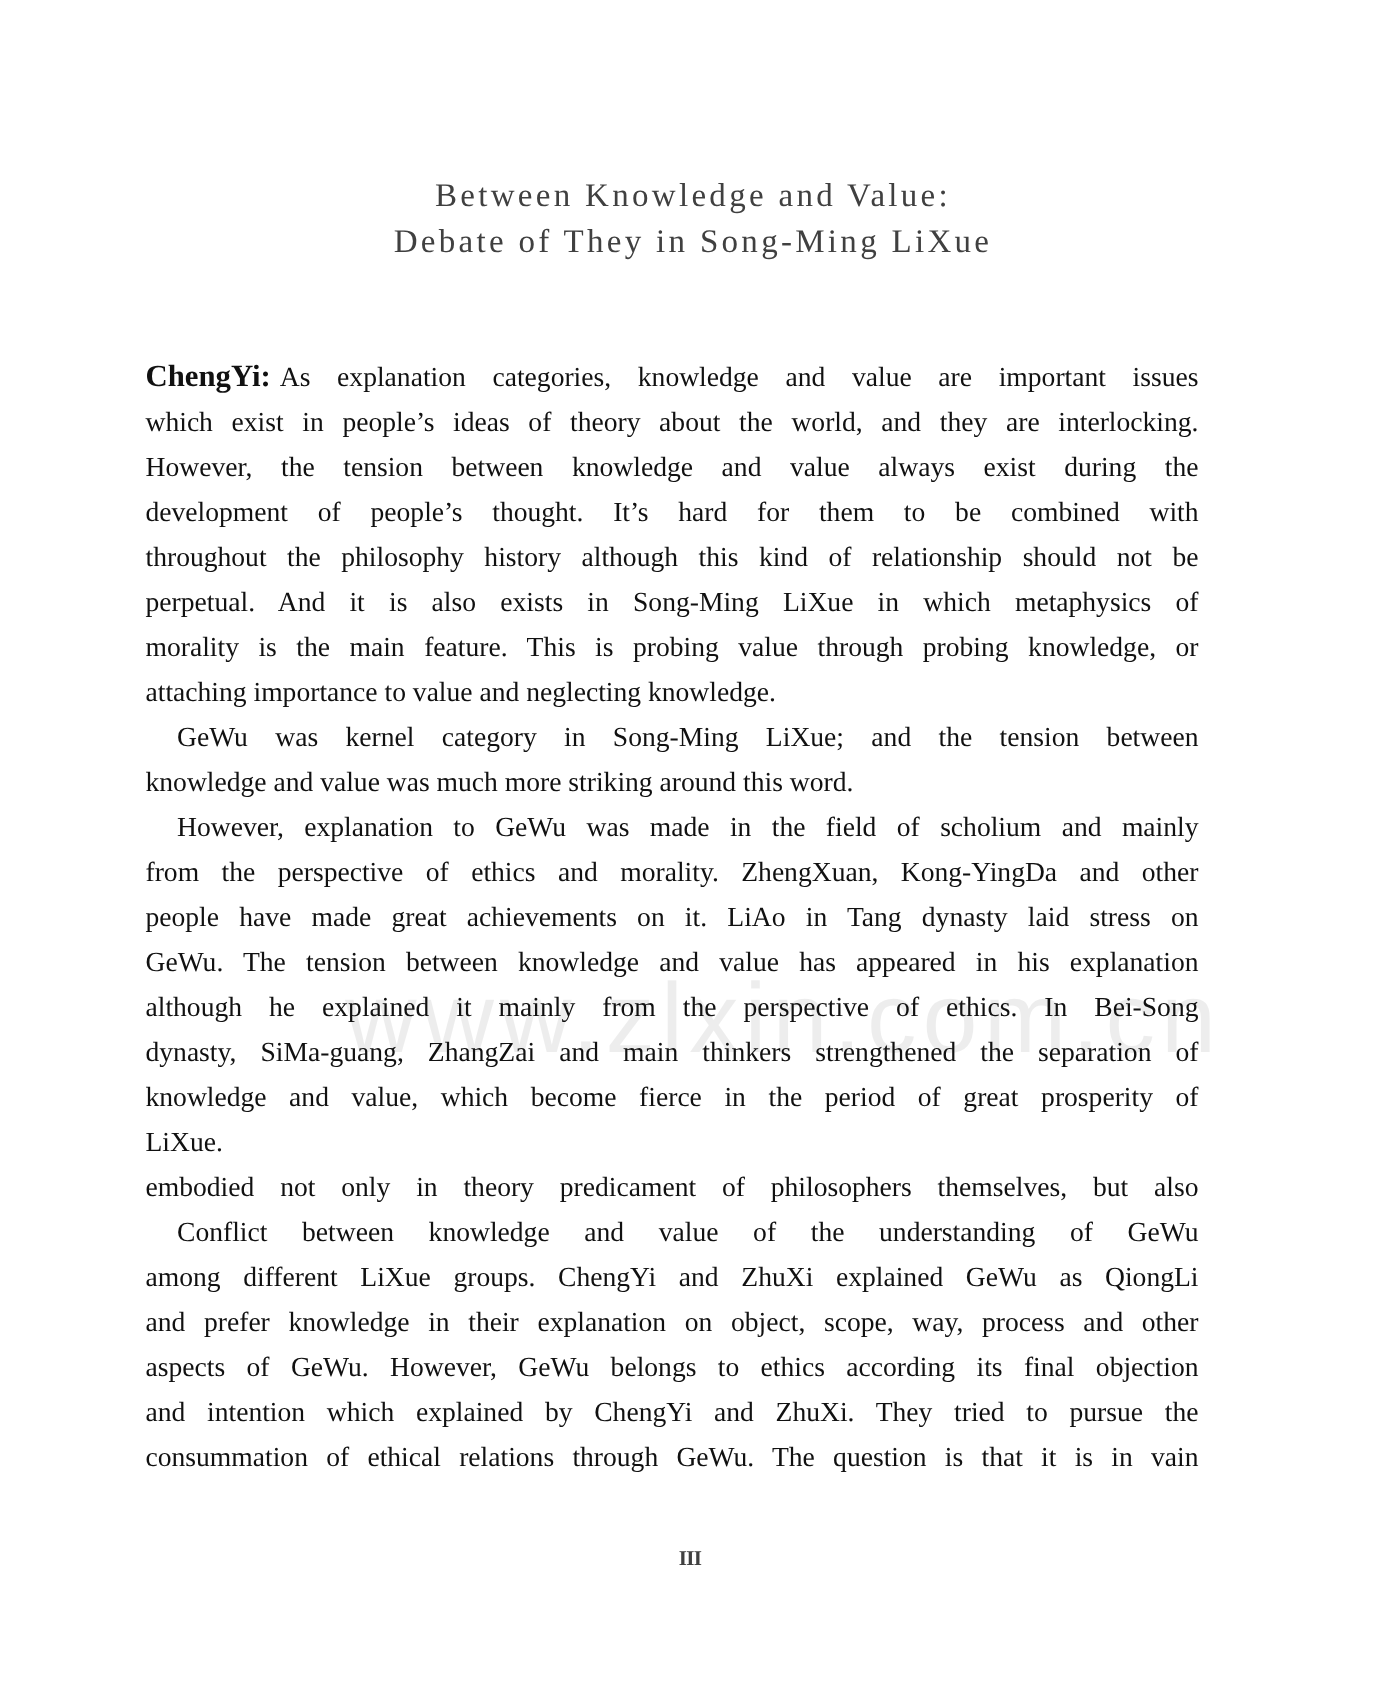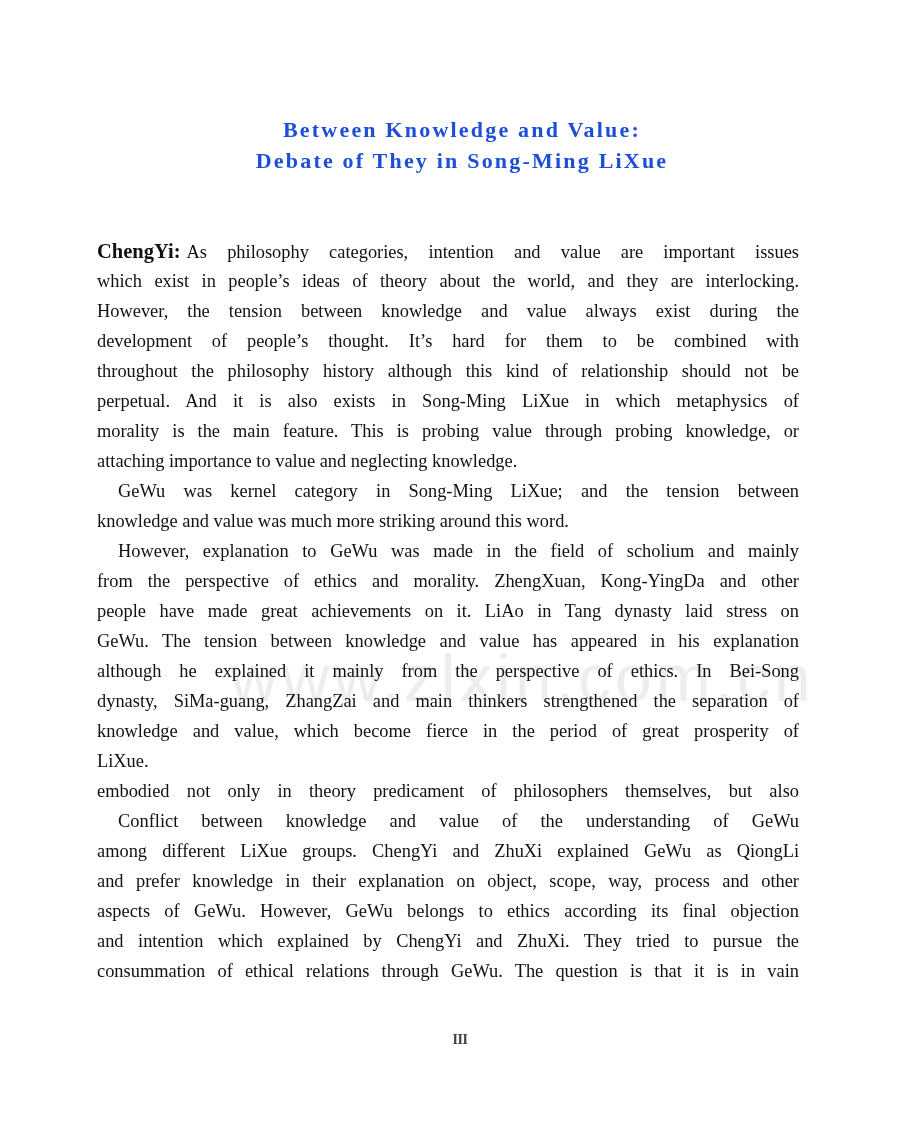--- a/index.html
+++ b/index.html
@@ -23,25 +23,25 @@
     }
     .title-block {
       position: absolute;
       top: 114px;
       left: 0;
       width: 920px;
       text-align: center;
     }
     .title-line {
       font-family: "Liberation Serif", "DejaVu Serif", serif;
-      font-weight: bold;
+      font-weight: normal;
       font-size: 22px;
       letter-spacing: 2.2px;
       line-height: 31px;
-      color: #1d4ed8;
+      color: #404040;
       margin-left: 4px;
     }
     .body-block {
       position: absolute;
       top: 236px;
       left: 97px;
       width: 702px;
     }
     .line {
       display: block;
@@ -98,21 +98,21 @@
   <div class="watermark">www.zlxin.com.cn</div>
 
   <div class="title-block">
     <div class="title-line">Between Knowledge and Value:</div>
     <div class="title-line">Debate of They in Song-Ming LiXue</div>
   </div>
 
   <div class="body-block">
 
     <div class="paragraph">
-      <span class="line"><span class="abstract-label">ChengYi:</span><span>As philosophy categories, intention and value are important issues</span></span>
+      <span class="line"><span class="abstract-label">ChengYi:</span><span>As explanation categories, knowledge and value are important issues</span></span>
       <span class="line">which exist in people’s ideas of theory about the world, and they are interlocking.</span>
       <span class="line">However, the tension between knowledge and value always exist during the</span>
       <span class="line">development of people’s thought. It’s hard for them to be combined with</span>
       <span class="line">throughout the philosophy history although this kind of relationship should not be</span>
       <span class="line">perpetual. And it is also exists in Song-Ming LiXue in which metaphysics of</span>
       <span class="line">morality is the main feature. This is probing value through probing knowledge, or</span>
       <span class="line last">attaching importance to value and neglecting knowledge.</span>
     </div>
 
     <div class="paragraph">

